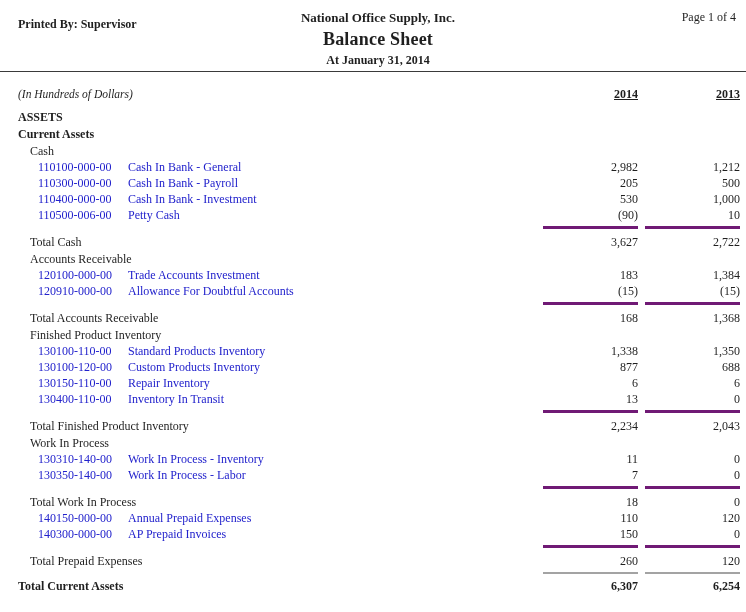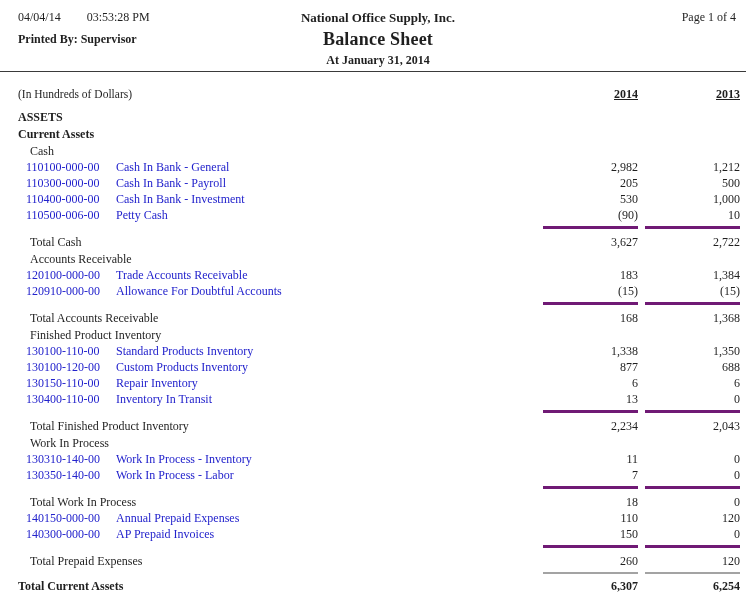--- a/index.html
+++ b/index.html
@@ -23,27 +23,27 @@
   .report-subtitle{font-size:12px;font-weight:bold;margin-top:3px;}
   .h-right{font-size:12px;text-align:right;padding-right:2px;}
   .rule{border-bottom:1px solid var(--rule);margin-top:3px;}
 
   
   .report-body{padding-right:6px;}
   .row{display:flex;align-items:baseline;height:16px;line-height:16px;font-size:12px;}
   .label{flex:1;white-space:nowrap;}
   .lvl0{padding-left:18px;}
   .lvl1{padding-left:30px;}
-  .acct{padding-left:26px;}
+  .acct{padding-left:38px;}
   .bold{font-weight:bold;}
   .val{width:95px;text-align:right;flex:0 0 auto;}
   .val + .val{margin-left:7px;}
 
   .unit-row{margin-top:14px;margin-bottom:5px;height:18px;}
-  .unit{font-size:11.5px;padding-left:18px;}
+  .unit{font-style:italic;font-size:11.5px;padding-left:18px;}
   .col-head{font-weight:bold;text-decoration:underline;}
 
   .heading-row{margin-top:3px;}
   .sub-heading-row{margin-top:1px;}
 
   .link{color:var(--link-blue);cursor:pointer;}
   .link.num{display:inline-block;width:90px;}
 
   .total-row{margin-top:3px;height:auto;}
   .total-row .topline{border-top:3px solid #701a75;padding-top:5px;}
@@ -53,23 +53,20 @@
   .grand-row .topline2{border-top:2px solid #a3a3a3;padding-top:4px;font-weight:bold;}
   .grand-row .label{padding-top:4px;}
 </style>
 </head>
 <body>
 
 <div class="page">
 
   <header class="report-header">
     <div class="h-left">
-      <div>
-        <span>04/04/14</span><span class="time">03:53:28 PM</span>
-      </div>
       <div class="printed">Printed By: Supervisor</div>
     </div>
     <div class="h-center">
       <div class="company">National Office Supply, Inc.</div>
       <div class="report-title">Balance Sheet</div>
       <div class="report-subtitle">At January 31, 2014</div>
     </div>
     <div class="h-right">Page 1 of 4</div>
   </header>
 
@@ -116,21 +113,21 @@
         </div>
         <div class="row total-row">
           <div class="label lvl1">Total Cash</div>
           <div class="val topline">3,627</div>
           <div class="val topline">2,722</div>
         </div>
         <div class="row sub-heading-row">
           <div class="label lvl1">Accounts Receivable</div>
         </div>
         <div class="row account-row">
-          <div class="label acct"><span class="link num">120100-000-00</span><span class="link">Trade Accounts Receivable</span></div>
+          <div class="label acct"><span class="link num">120100-000-00</span><span class="link">Trade Accounts Investment</span></div>
           <div class="val">183</div>
           <div class="val">1,384</div>
         </div>
         <div class="row account-row">
           <div class="label acct"><span class="link num">120910-000-00</span><span class="link">Allowance For Doubtful Accounts</span></div>
           <div class="val">(15)</div>
           <div class="val">(15)</div>
         </div>
         <div class="row total-row">
           <div class="label lvl1">Total Accounts Receivable</div>

